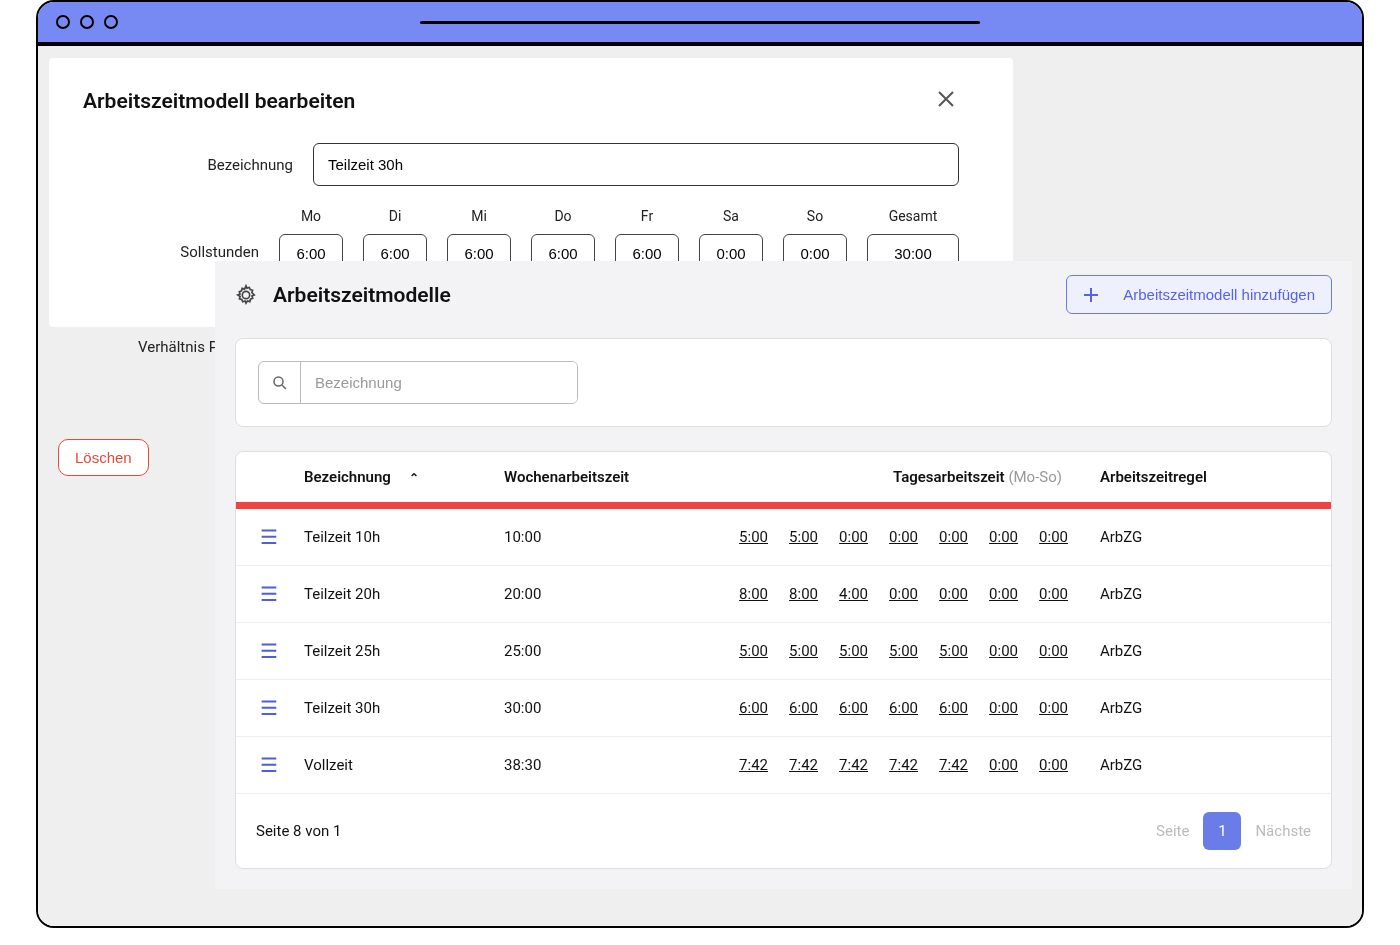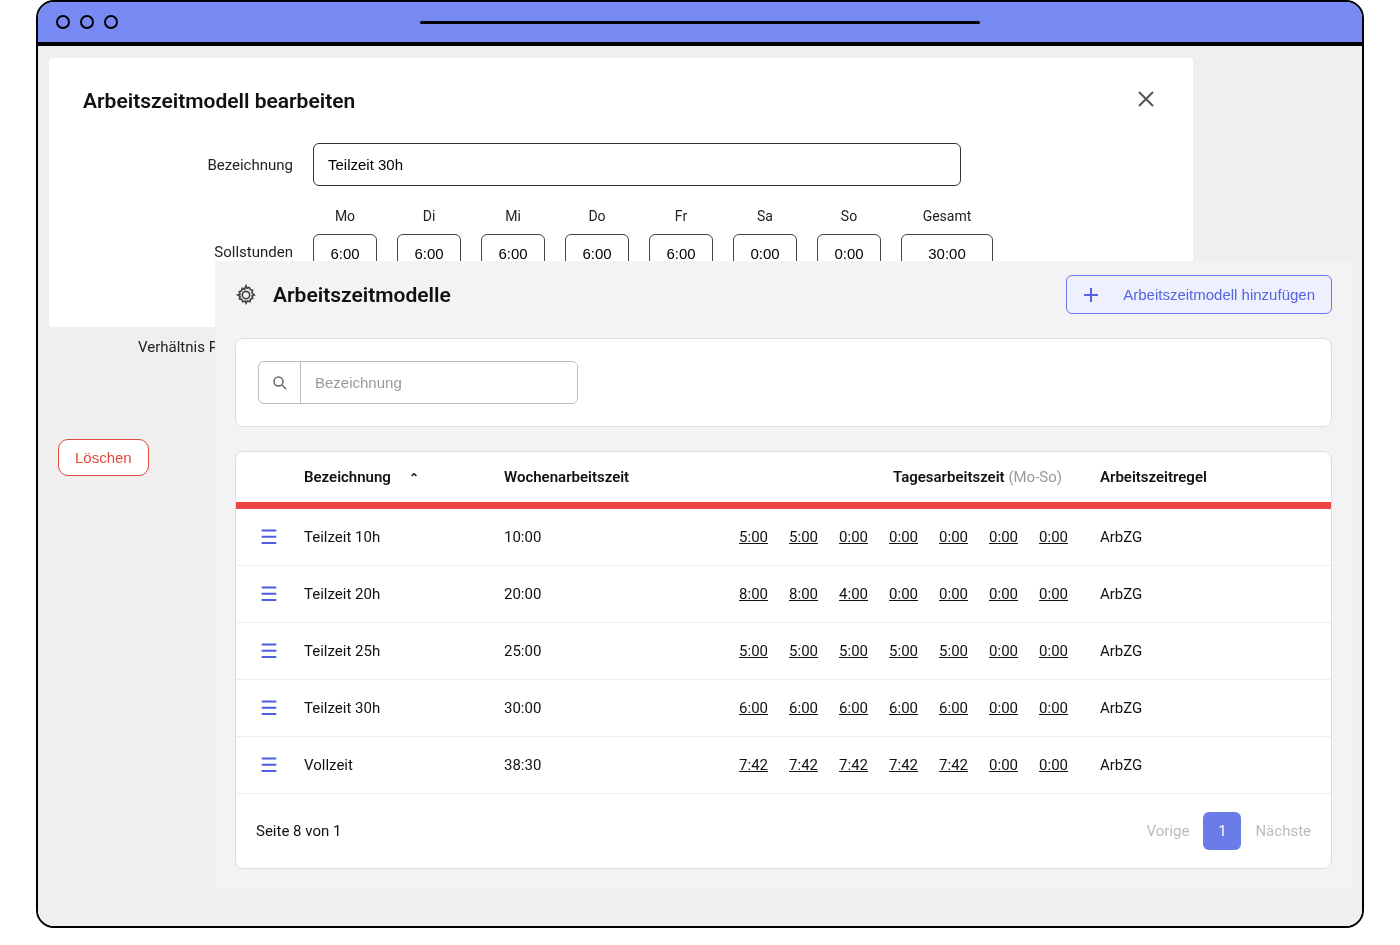--- a/index.html
+++ b/index.html
@@ -46,23 +46,23 @@
 }
 .content {
   position: relative;
   background: #efeff0;
   height: 880px;
 }
 .modal {
   position: absolute;
   left: 11px;
   top: 12px;
-  width: 1144px;
-  background: #fff;
-  padding: 26px 34px 32px 34px;
+  width: 964px;
+  background: #fff;
+  padding: 26px 54px 32px 34px;
   border-radius: 4px;
   z-index: 1;
 }
 .modal-header {
   display: flex;
   justify-content: space-between;
   align-items: center;
   margin-bottom: 26px;
 }
 .modal-title {
@@ -414,21 +414,21 @@
                 <span>7:42</span>
                 <span>0:00</span>
                 <span>0:00</span>
               </div>
     <div class="col-rule">ArbZG</div>
             </div>
           </div>
         <div class="pager">
           <div>Seite 8 von 1</div>
           <div class="pager-right">
-            <span class="muted">Vorige</span>
+            <span class="muted">Seite</span>
             <span class="page-num">1</span>
             <span class="muted">Nächste</span>
           </div>
         </div>
       </div>
     </div>
 
   </div>
 </div>
 

